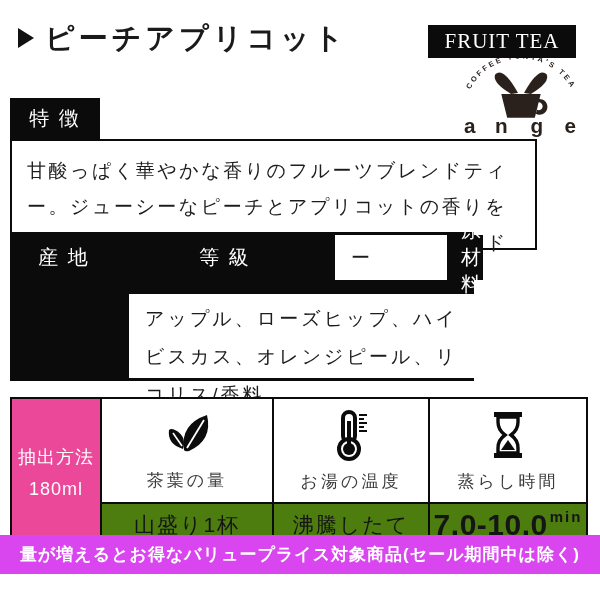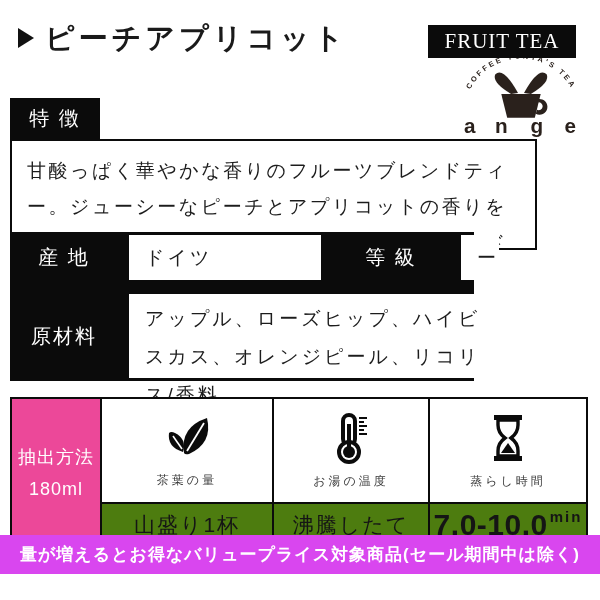--- a/index.html
+++ b/index.html
@@ -37,21 +37,21 @@
     align-items:flex-start; font-size:19px; letter-spacing:3px; }
   .brew-table { position:absolute; left:10px; top:397px; width:578px; height:151px;
     background:#0b0b0b; padding:2px; display:grid;
     grid-template-columns:88px 170px 154px 1fr;
     grid-template-rows:103px 1fr; gap:2px; }
   .brew-head { grid-column:1; grid-row:1 / 3; background:#ec4899; color:#fff;
     display:flex; flex-direction:column; align-items:center; justify-content:center;
     gap:10px; font-size:18px; letter-spacing:1px; }
   .icon-cell { background:#fff; display:flex; flex-direction:column;
     align-items:center; justify-content:center; gap:9px; }
-  .icon-cell .cap { font-size:12px; letter-spacing:3px; color:#3a3a3a; }
+  .icon-cell .cap { font-size:17px; letter-spacing:3px; color:#3a3a3a; }
   .value-cell { background:#4d7c0f; display:flex; align-items:center; justify-content:center;
     font-size:21px; letter-spacing:2px; color:#151515; }
   .value-cell .big { font-size:30px; font-weight:600; letter-spacing:0.5px; }
   .value-cell .unit { font-size:15px; font-weight:600; margin-left:2px; align-self:flex-end; padding-bottom:21px; }
   .footer { position:absolute; left:0; top:535px; width:600px; height:39px;
     background:#d946ef; color:#fff; font-size:17px; font-weight:600; letter-spacing:1px;
     display:flex; align-items:center; justify-content:center; white-space:nowrap; }
   .r1c2{grid-column:2;grid-row:1} .r1c3{grid-column:3;grid-row:1} .r1c4{grid-column:4;grid-row:1}
   .r2c2{grid-column:2;grid-row:2} .r2c3{grid-column:3;grid-row:2} .r2c4{grid-column:4;grid-row:2}
 </style>
@@ -84,21 +84,20 @@
       <text x="50" y="76">n</text>
       <text x="86" y="76">g</text>
       <text x="120" y="76">e</text>
     </g>
   </svg>
 
   <div class="desc-box">甘酸っぱく華やかな香りのフルーツブレンドティー。ジューシーなピーチとアプリコットの香りをお楽しみください。甘みを加えるとよりマイルドに。</div>
 
   <div class="mid-table">
     <div class="cell black">産 地</div>
-    <div class="cell white">ドイツ</div>
     <div class="cell black">等 級</div>
     <div class="cell white">ー</div>
     <div class="cell black">原材料</div>
     <div class="cell white ingredients">アップル、ローズヒップ、ハイビスカス、オレンジピール、リコリス/香料</div>
   </div>
 
   <div class="brew-table">
     <div class="brew-head">
       <div>抽出方法</div>
       <div>180ml</div>

